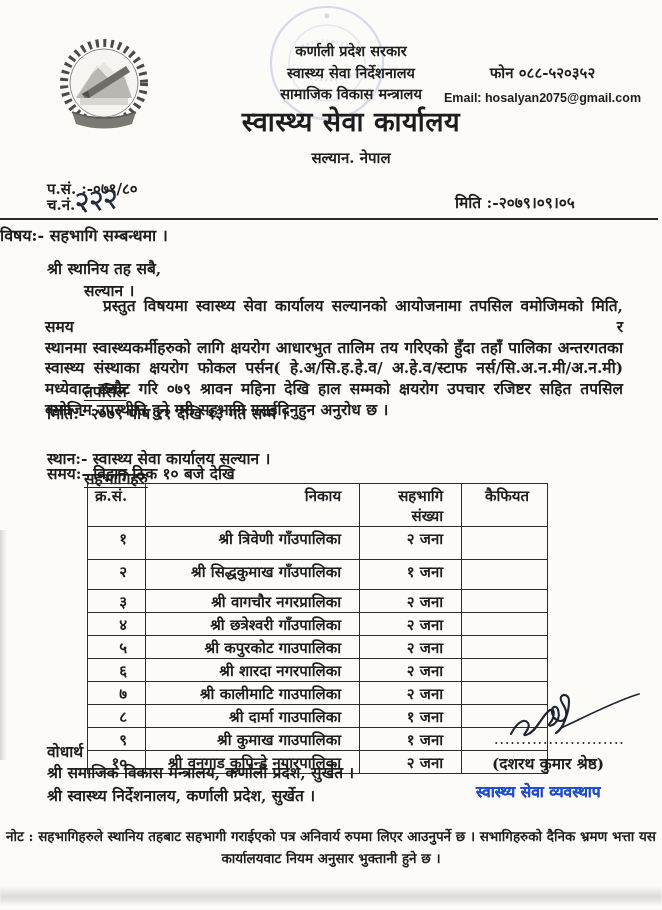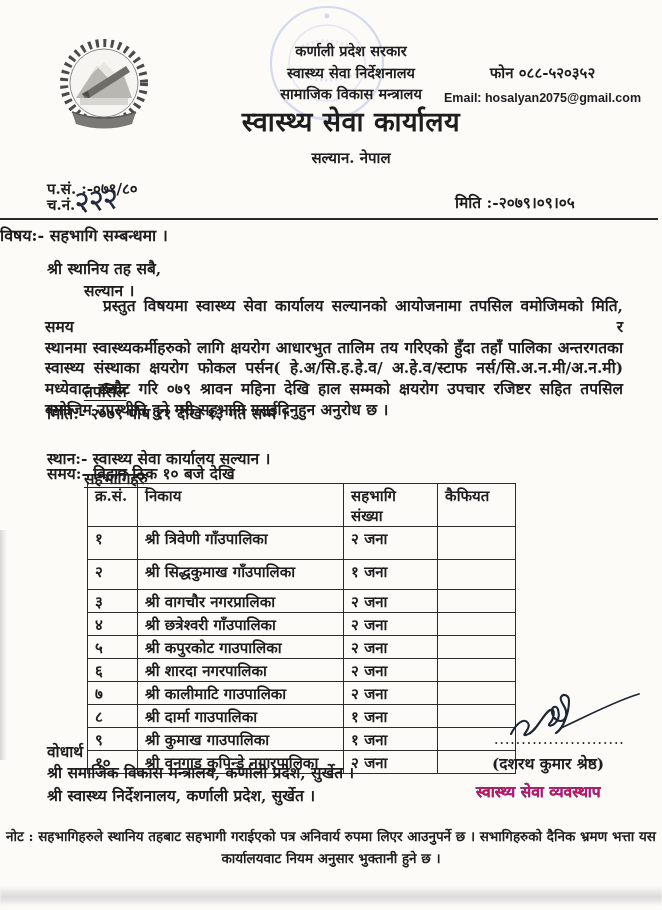--- a/index.html
+++ b/index.html
@@ -48,34 +48,34 @@
   .tapasil-h{position:absolute;left:84px;top:380px;font-size:15.5px;font-weight:700;
     text-decoration:underline;text-underline-offset:3px;}
   .d-miti{position:absolute;left:47px;top:402px;font-size:15.5px;font-weight:600;}
   .d-samaya{position:absolute;left:47px;top:425px;font-size:15.5px;font-weight:600;margin-top:37px;}
   .d-sthan{position:absolute;left:47px;top:447px;font-size:15.5px;font-weight:600;}
   .sahabhagi-h{position:absolute;left:84px;top:467px;font-size:15.5px;font-weight:700;
     text-decoration:underline;text-underline-offset:3px;}
   
   table.ptable{position:absolute;left:87px;top:483px;border-collapse:collapse;
     font-size:15px;font-weight:600;}
-  table.ptable td,table.ptable th{border:1.4px solid #2b2b2b;padding:1px 10px 1px 7px;
-    text-align:left;vertical-align:top;font-weight:600;}
+  table.ptable td,table.ptable th{border:1.4px solid #2b2b2b;padding:1px 18px 1px 7px;
+    text-align:right;vertical-align:top;font-weight:600;}
   table.ptable th{font-weight:700;}
   .c-sn{width:32px;}
   .c-nikaya{width:188px;}
   .c-sankhya{width:76px;}
   .c-kaif{width:60px;}
   tr.h-hdr{height:20px;} tr.h-tall{height:33px;} tr.h-med{height:30px;} tr.h-std{height:21px;}
   
   .sig-svg{position:absolute;left:503px;top:688px;width:140px;height:58px;}
   .sig-dots{position:absolute;left:494px;top:731px;font-size:14px;letter-spacing:1px;color:#222;}
   .sig-name{position:absolute;left:492px;top:752px;font-size:15.5px;font-weight:600;}
   .sig-desig{position:absolute;left:476px;top:780px;font-size:15.5px;font-weight:700;
-    color:#be185d;font-family:"DejaVu Sans","Liberation Sans",sans-serif;
+    color:#1d4ed8;font-family:"DejaVu Sans","Liberation Sans",sans-serif;
     text-shadow:0 0 .6px #1f2fc0;}
   
   .bodh-h{position:absolute;left:47px;top:740px;font-size:15.5px;font-weight:600;}
   .cc1{position:absolute;left:47px;top:761px;font-size:15.5px;font-weight:600;}
   .cc2{position:absolute;left:47px;top:784px;font-size:15.5px;font-weight:600;}
   
   .note1{position:absolute;left:0;top:827px;width:662px;text-align:center;
     font-size:13.5px;font-weight:700;}
   .note2{position:absolute;left:0;top:849px;width:662px;text-align:center;
     font-size:13.5px;font-weight:700;}

